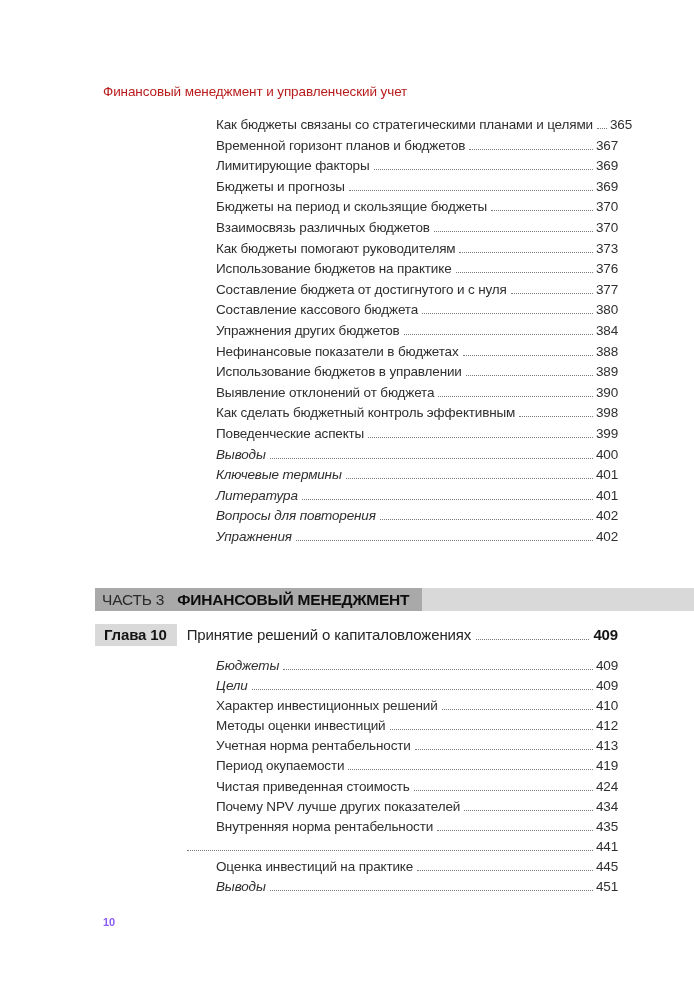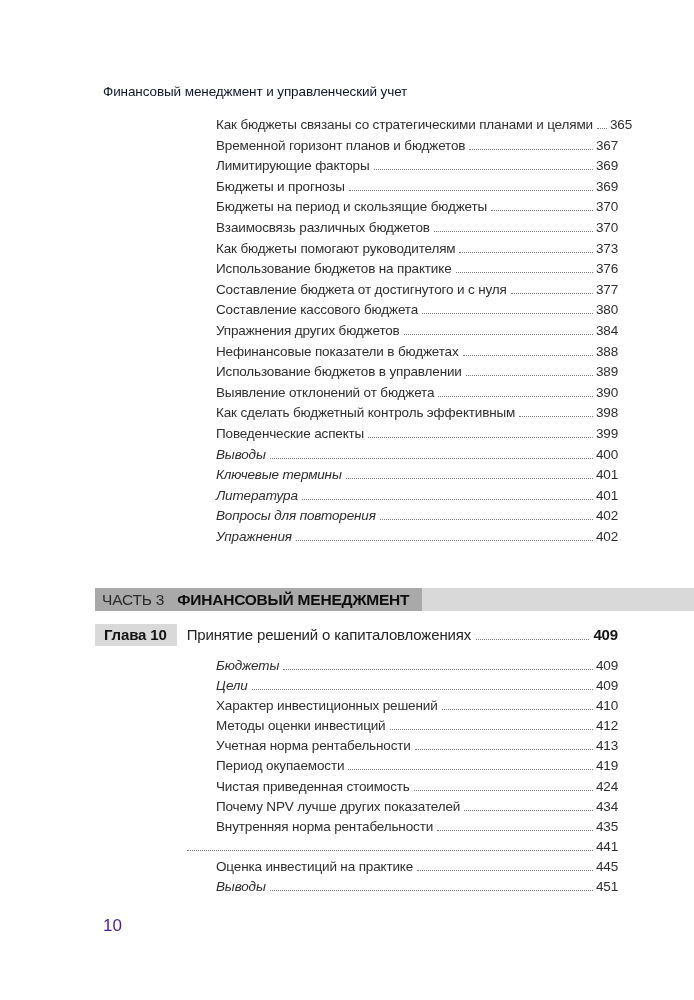--- a/index.html
+++ b/index.html
@@ -17,21 +17,21 @@
     color: #2f2f2f;
   }
 
   
   .running-header {
     position: absolute;
     left: 103px;
     top: 84px;
     font-size: 13.5px;
     letter-spacing: -0.1px;
-    color: #0f172a;
+    color: #b91c1c;
     white-space: nowrap;
   }
 
   
   .toc {
     position: absolute;
     left: 183px;
     width: 435px;
     font-size: 13.5px;
     letter-spacing: -0.15px;
@@ -122,23 +122,23 @@
     flex: 0 0 auto;
     font-weight: bold;
     color: #141414;
   }
 
   
   .folio {
     position: absolute;
     left: 103px;
     top: 916px;
-    font-size: 17px;
-    font-weight: normal;
-    color: #4c1d95;
+    font-size: 11px;
+    font-weight: bold;
+    color: #8b5cf6;
   }
 </style>
 </head>
 <body>
 
 <div class="page">
 
   <div class="running-header">Финансовый менеджмент и управленческий учет</div>
 
   <div class="toc toc-1">

